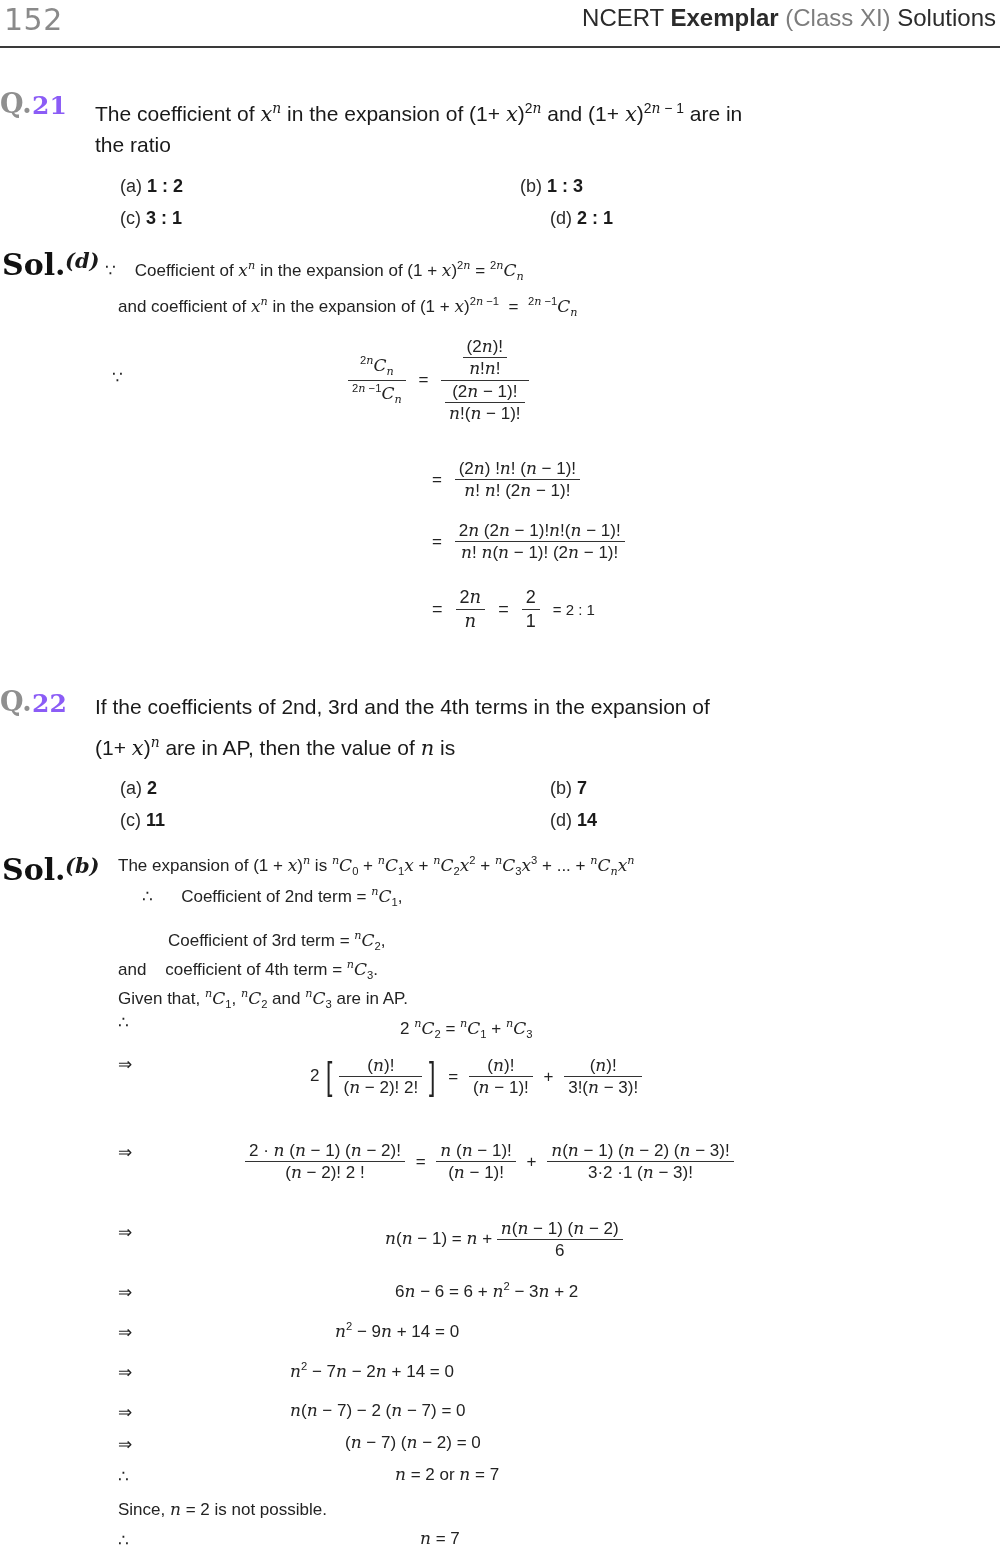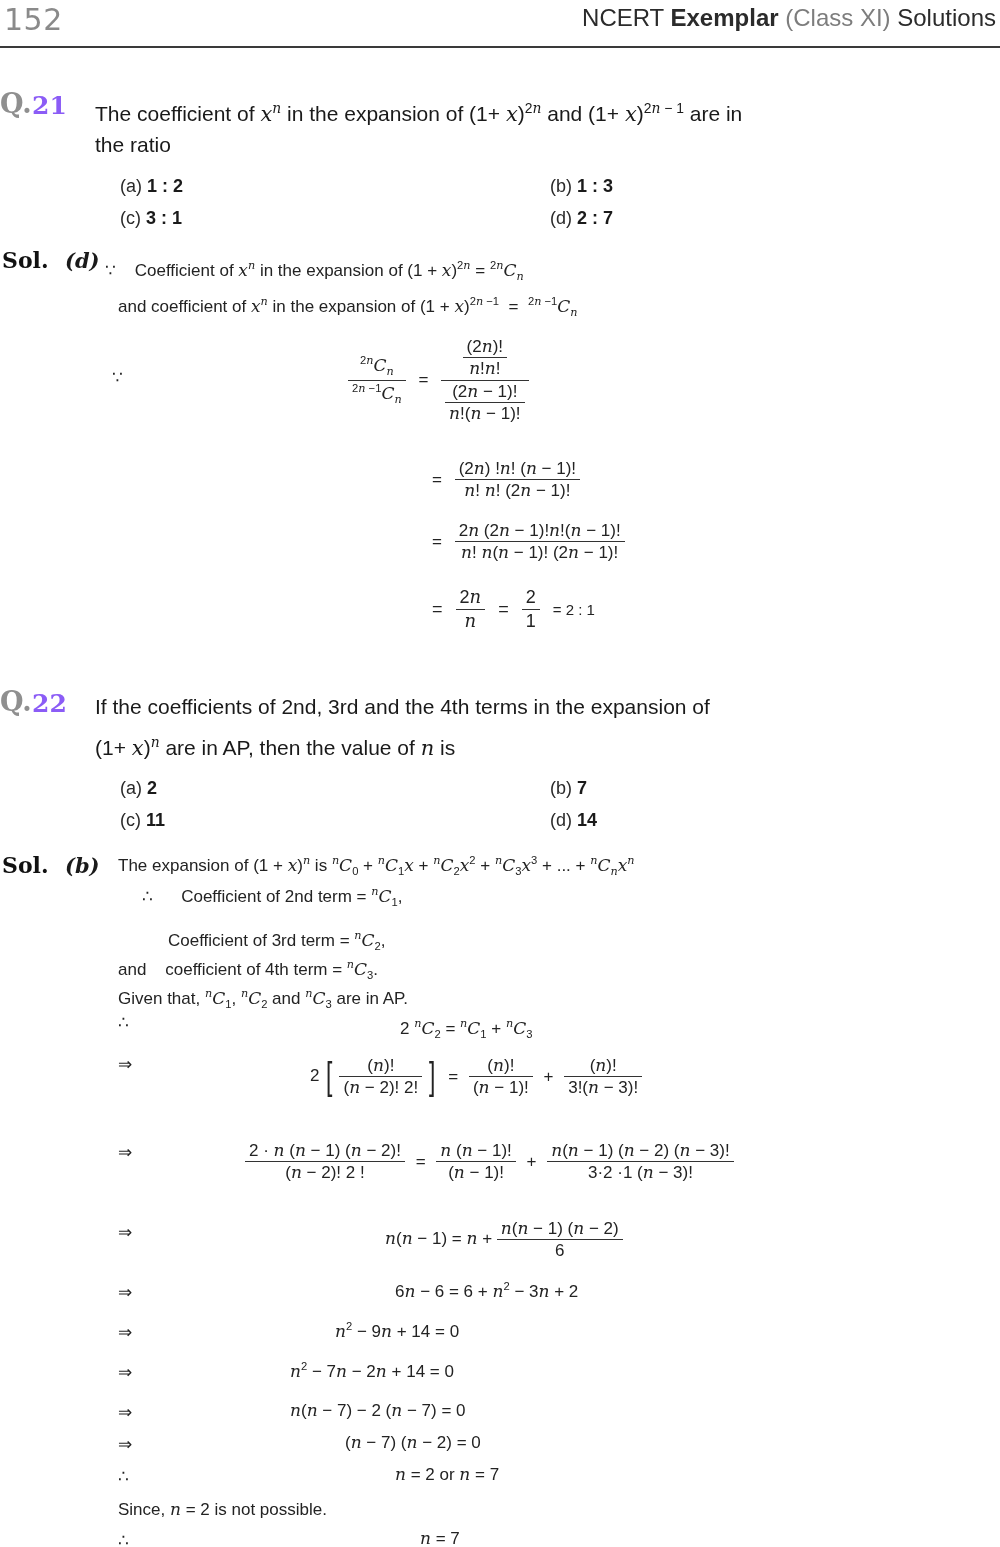--- a/index.html
+++ b/index.html
@@ -71,21 +71,21 @@
     font-weight: bold;
     color: #8b5cf6;
   }
   .qtext {
     font-size: 21px;
     line-height: 33px;
     color: #1a1a1a;
   }
   .sol-label {
     font-family: "DejaVu Serif", serif;
-    font-size: 22px;
+    font-size: 30px;
     font-weight: bold;
     color: #111;
   }
   .sol-ans {
     font-family: "DejaVu Serif", serif;
     font-size: 21px;
     font-style: italic;
     font-weight: bold;
   }
   .body-txt {
@@ -146,31 +146,31 @@
 
   <div class="blk qtext" style="left:95px; top:92px; width:900px;">
     The coefficient of <i class="v">x</i><span class="sup"><i class="v">n</i></span> in the expansion of (1+ <i class="v">x</i>)<span class="sup">2<i class="v">n</i></span> and (1+ <i class="v">x</i>)<span class="sup">2<i class="v">n</i> − 1</span> are in
   </div>
   <div class="blk qtext" style="left:95px; top:128px;">the ratio</div>
 
   <div class="blk opt" style="left:120px; top:176px;">
     <span class="lab">(a)</span>
     <span class="val">1 : 2</span>
   </div>
-  <div class="blk opt" style="left:550px; top:176px;">
+  <div class="blk opt" style="left:520px; top:176px;">
     <span class="lab">(b)</span>
     <span class="val">1 : 3</span>
   </div>
   <div class="blk opt" style="left:120px; top:208px;">
     <span class="lab">(c)</span>
     <span class="val">3 : 1</span>
   </div>
   <div class="blk opt" style="left:550px; top:208px;">
     <span class="lab">(d)</span>
-    <span class="val">2 : 7</span>
+    <span class="val">2 : 1</span>
   </div>
 
   <div class="blk sol-label" style="left:2px; top:247px;">Sol.</div>
   <div class="blk sol-ans" style="left:65px; top:248px;">(d)</div>
 
   <div class="blk body-txt" style="left:105px; top:252px;">
     ∵&nbsp;&nbsp;&nbsp; Coefficient of <i class="v">x</i><span class="sup"><i class="v">n</i></span> in the expansion of (1 + <i class="v">x</i>)<span class="sup">2<i class="v">n</i></span> = <span class="sup">2<i class="v">n</i></span><i class="v">C</i><span class="sub"><i class="v">n</i></span>
   </div>
   <div class="blk body-txt" style="left:118px; top:288px;">
     and coefficient of <i class="v">x</i><span class="sup"><i class="v">n</i></span> in the expansion of (1 + <i class="v">x</i>)<span class="sup">2<i class="v">n</i> −1</span> &nbsp;= &nbsp;<span class="sup">2<i class="v">n</i> −1</span><i class="v">C</i><span class="sub"><i class="v">n</i></span>

